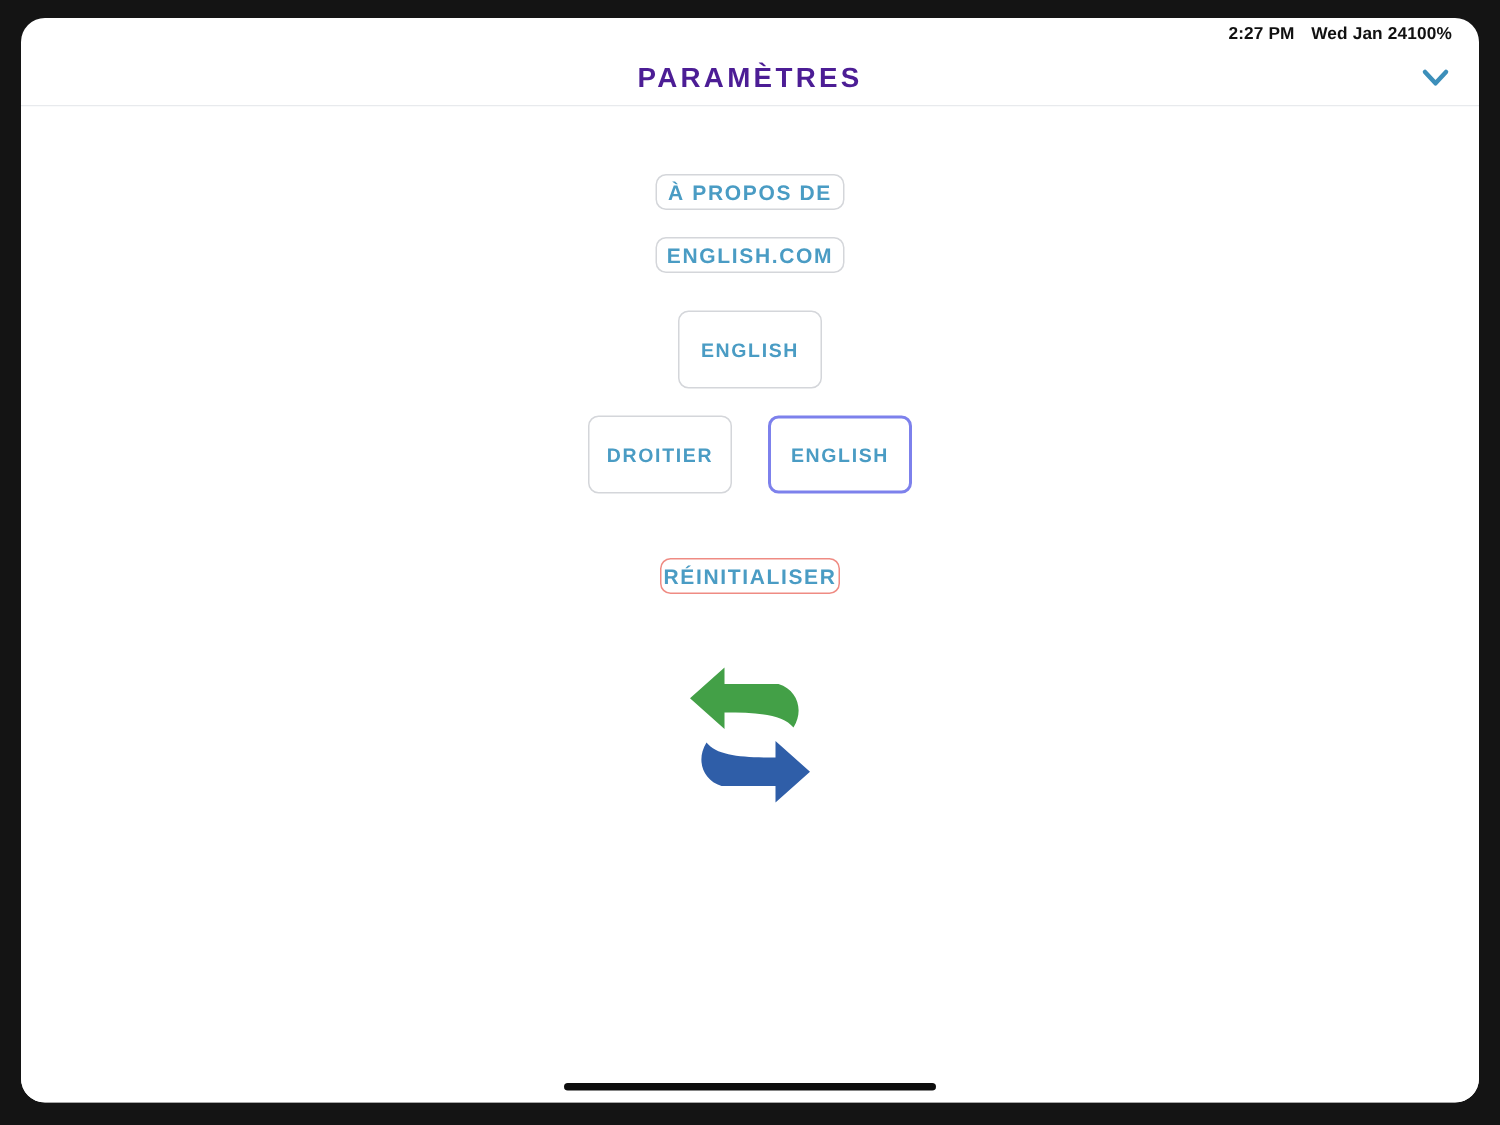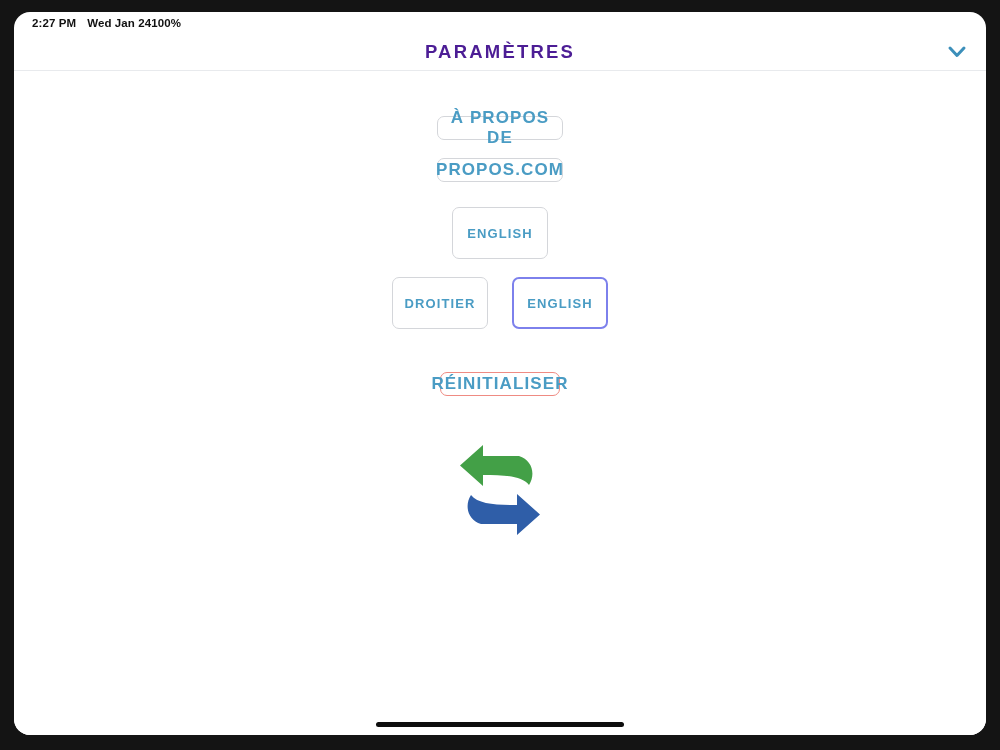--- a/index.html
+++ b/index.html
@@ -32,21 +32,21 @@
   }
 
   
   #status-bar {
     position: absolute;
     left: 0; top: 0;
     width: 972px;
     height: 22px;
     display: flex;
     align-items: center;
-    justify-content: flex-start;
+    justify-content: flex-end;
     padding: 4px 18px;
     box-sizing: border-box;
     font-size: 11.5px;
     font-weight: bold;
     color: #111;
     letter-spacing: 0.1px;
   }
   #status-left { display: flex; align-items: baseline; gap: 11px; }
   #status-right { display: flex; align-items: center; gap: 5px; flex-direction: column; }
 
@@ -108,21 +108,21 @@
     display: flex;
     justify-content: center;
     gap: 24px;
   }
 
   .btn {
     background: #ffffff;
     border: 1px solid #d4d6da;
     border-radius: 7px;
     color: #4a9cc4;
-    font-size: 17px;
+    font-size: 14px;
     font-weight: bold;
     letter-spacing: 1.1px;
     text-align: center;
     box-sizing: border-box;
     cursor: pointer;
     display: flex;
     align-items: center;
     justify-content: center;
     font-family: "Liberation Sans", sans-serif;
   }
@@ -196,21 +196,21 @@
 
       <div class="row-spacer-a"></div>
 
       <div class="btn-row">
         <div class="btn wide">À PROPOS DE</div>
       </div>
 
       <div class="row-spacer-b"></div>
 
       <div class="btn-row">
-        <div class="btn wide">PROPOS.COM</div>
+        <div class="btn wide">ENGLISH.COM</div>
       </div>
 
       <div class="row-spacer-c"></div>
 
       <div class="btn-row">
         <div class="btn pair">ENGLISH</div>
       </div>
 
       <div class="row-spacer-d"></div>
 

